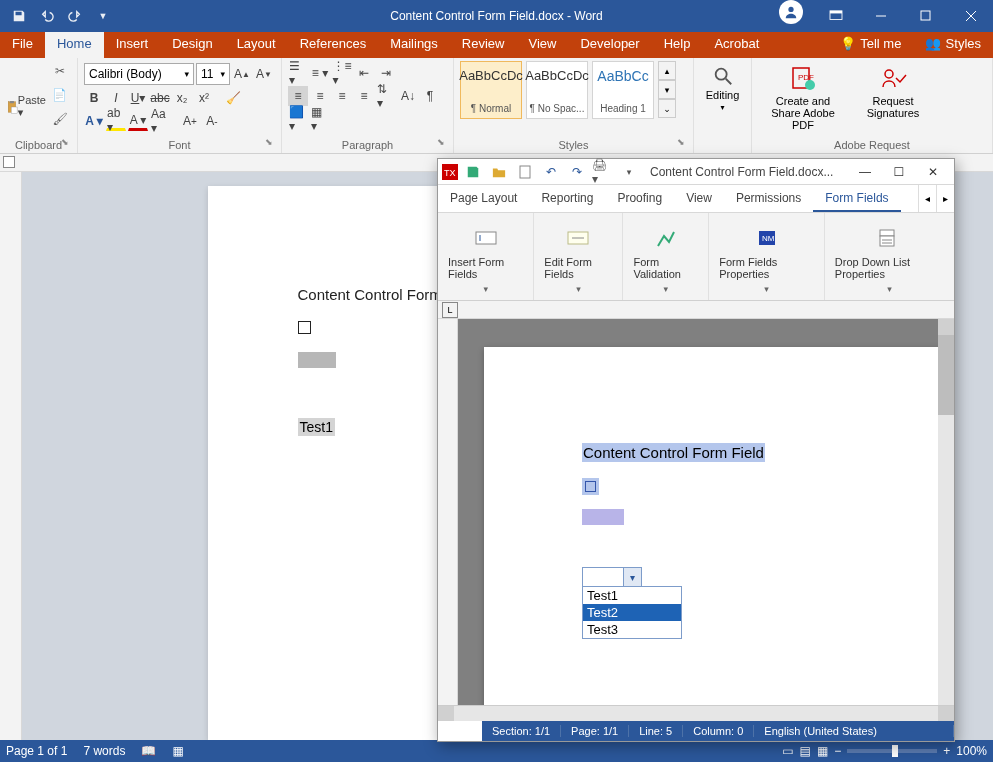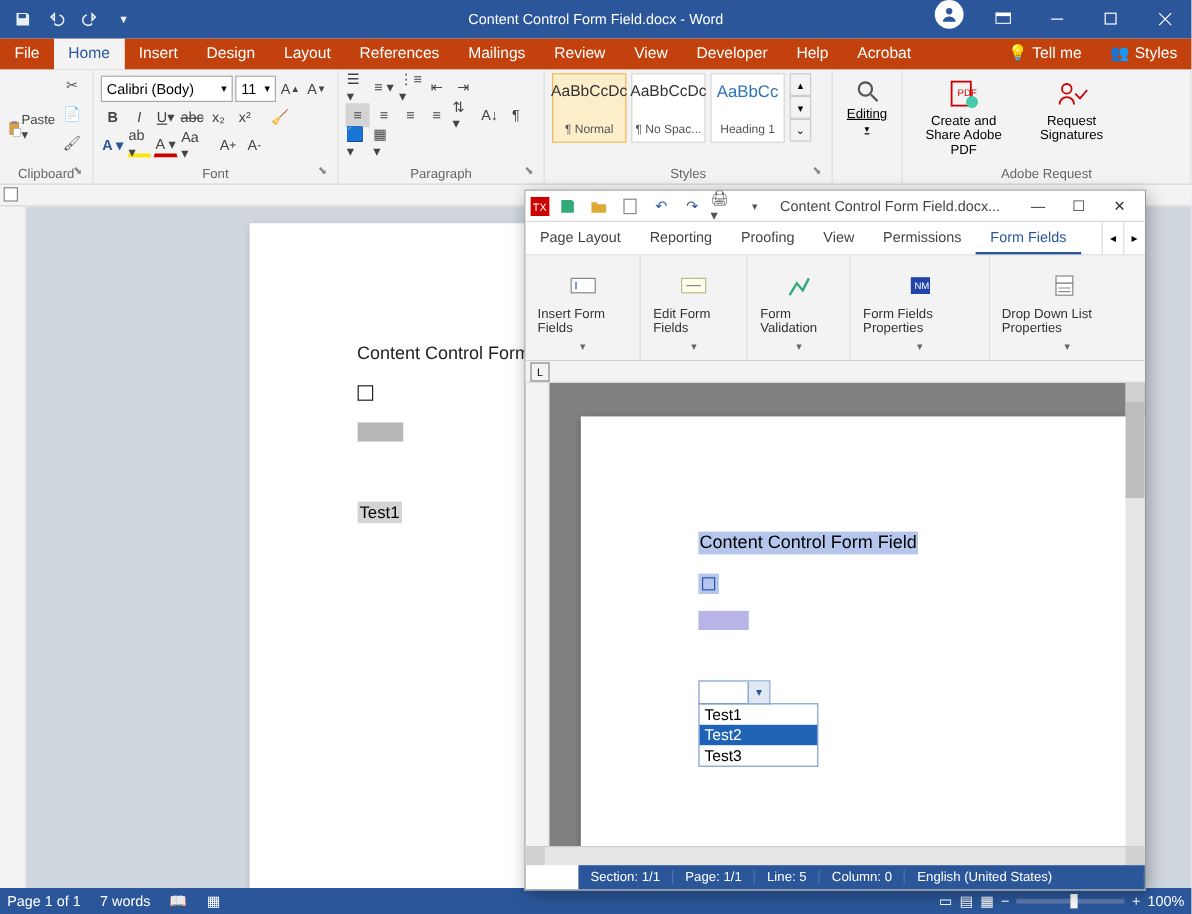--- a/index.html
+++ b/index.html
@@ -46,21 +46,21 @@
 
 .styles-gallery { display: flex; gap: 4px; height: 68px; }
 .style-item { width: 62px; height: 58px; border: 1px solid #d4d4d4; background: #fff; display: flex; flex-direction: column; align-items: center; justify-content: center; font-size: 10px; }
 .style-item.active { border-color: #f0b95d; background: #fdeeca; }
 .style-preview { font-size: 13px; color: #333; flex:1; display:flex; align-items:center; }
 .style-heading { color: #2e74b5; font-size: 14px; }
 .style-label { font-size: 10px; color: #555; padding-bottom: 4px; margin-top: 14px; }
 .styles-scroll { width: 18px; display: flex; flex-direction: column; }
 .styles-scroll div { height: 19px; border: 1px solid #ccc; font-size: 9px; display:flex;align-items:center;justify-content:center;}
 
-.editing-btn { display: flex; flex-direction: column; align-items: center; gap: 2px; padding: 4px 6px; font-size: 11px; text-decoration: underline; }
+.editing-btn { display: flex; flex-direction: column; align-items: center; gap: 2px; padding: 4px 6px; font-size: 11px; }
 .acrobat-btn { display: flex; flex-direction: column; align-items: center; gap: 2px; padding: 4px 6px; font-size: 11px; width: 90px; text-align: center; }
 
 
 .ruler-h { height: 18px; background: #f3f3f3; border-bottom: 1px solid #d8d8d8; position: relative; }
 .nav-pane-toggle { position: absolute; left: 3px; top: 2px; width: 12px; height: 12px; border: 1px solid #888; background: #fff; }
 
 
 .doc-area { flex: 1; display: flex; background: #d0d6de; overflow: hidden; }
 .ruler-v { width: 22px; background: #f3f3f3; border-right: 1px solid #d8d8d8; }
 .doc-scroll { flex: 1; display: flex; justify-content: center; padding-top: 14px; overflow: hidden; }

